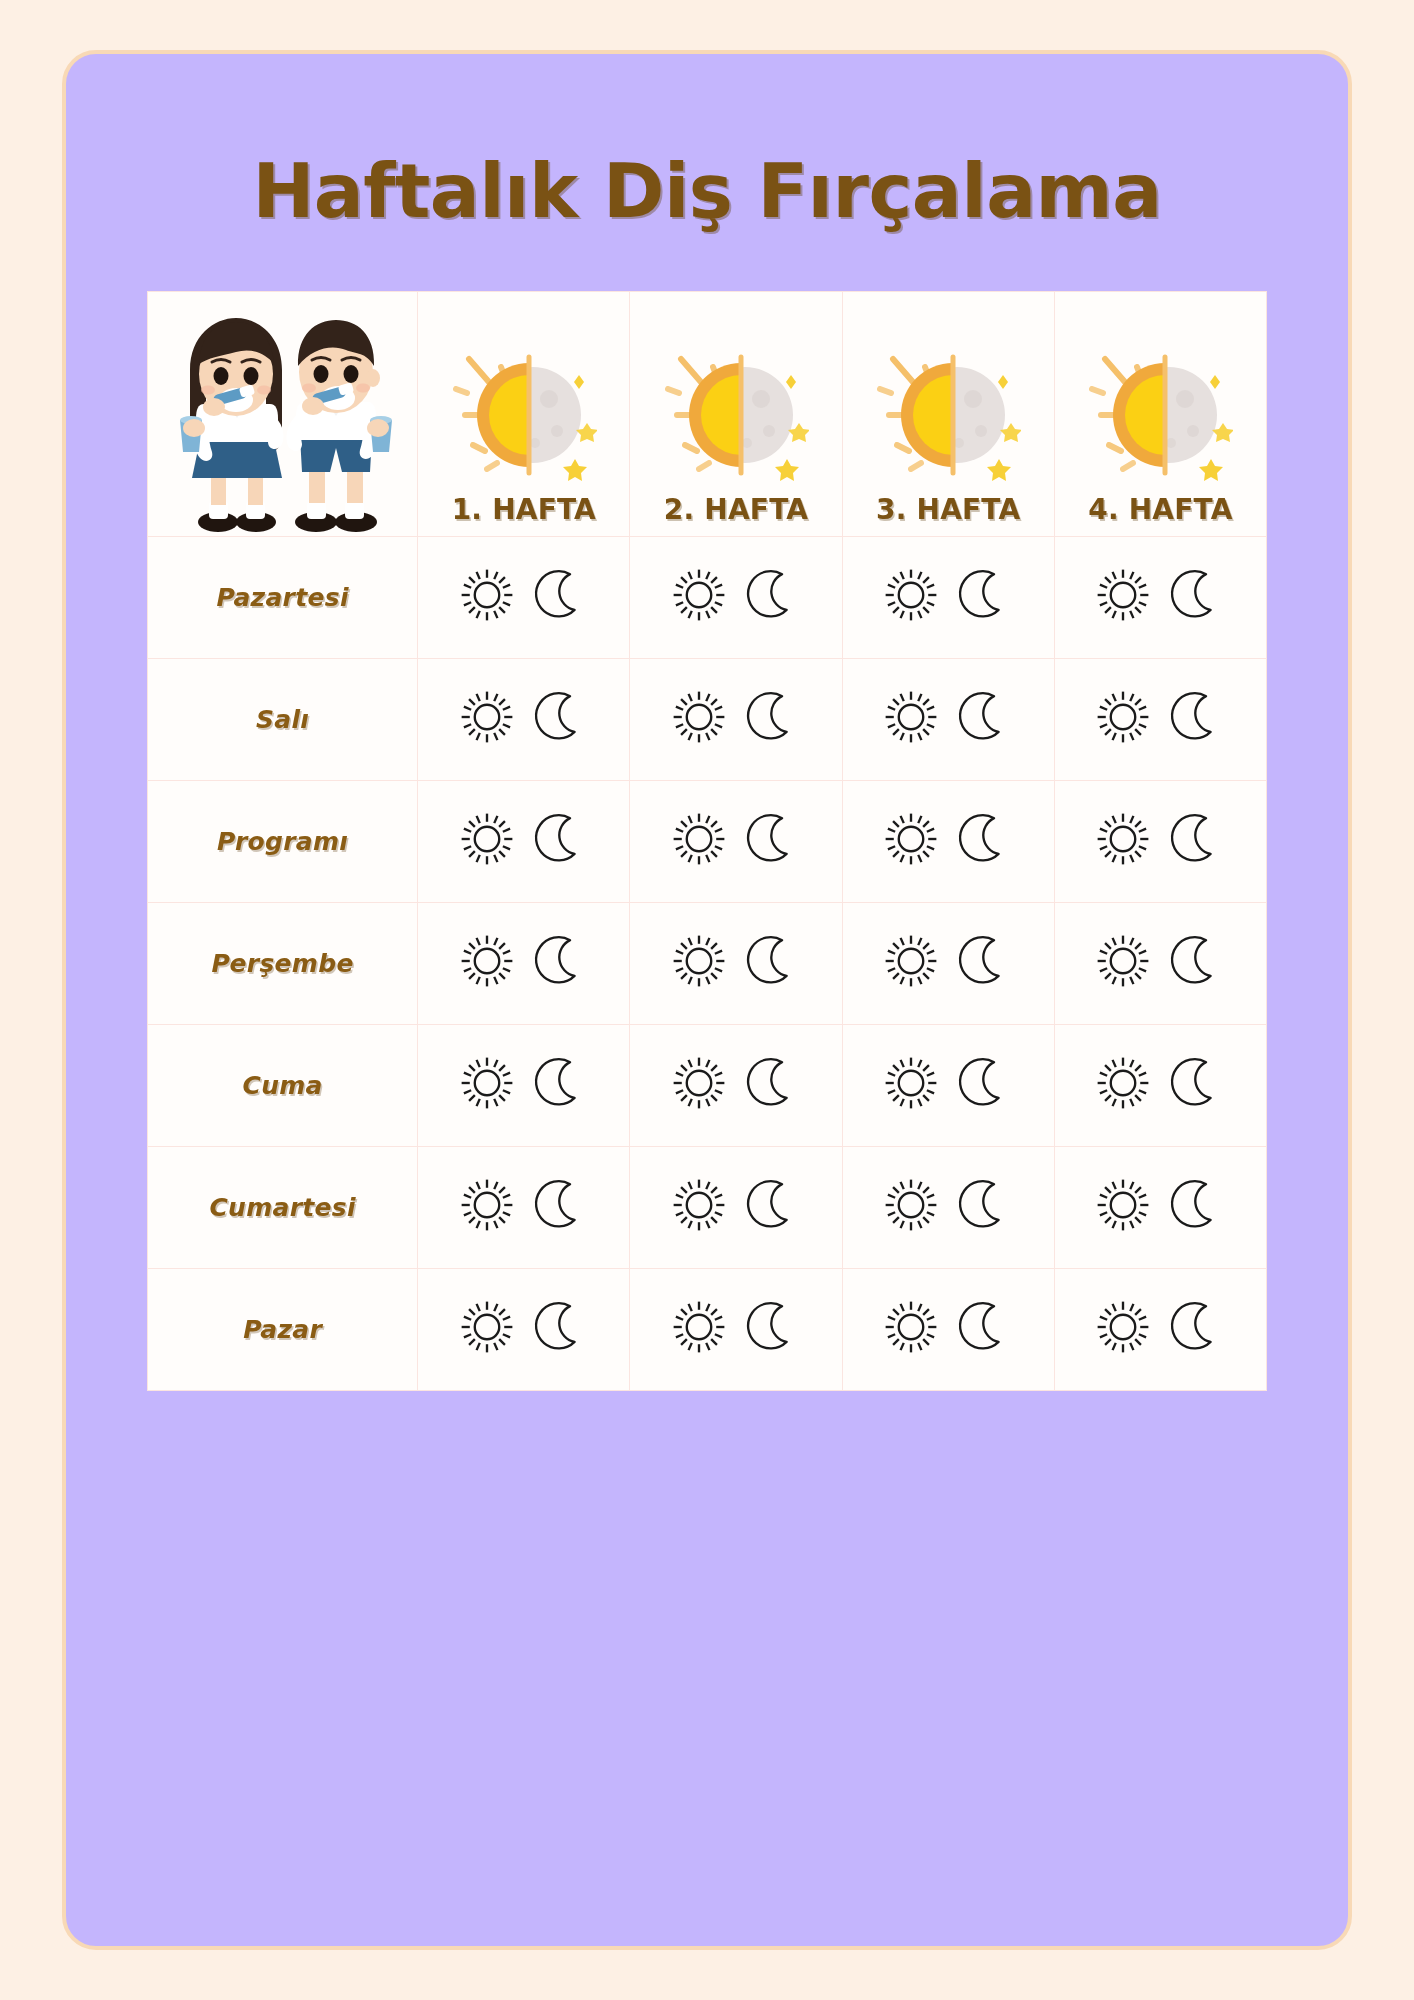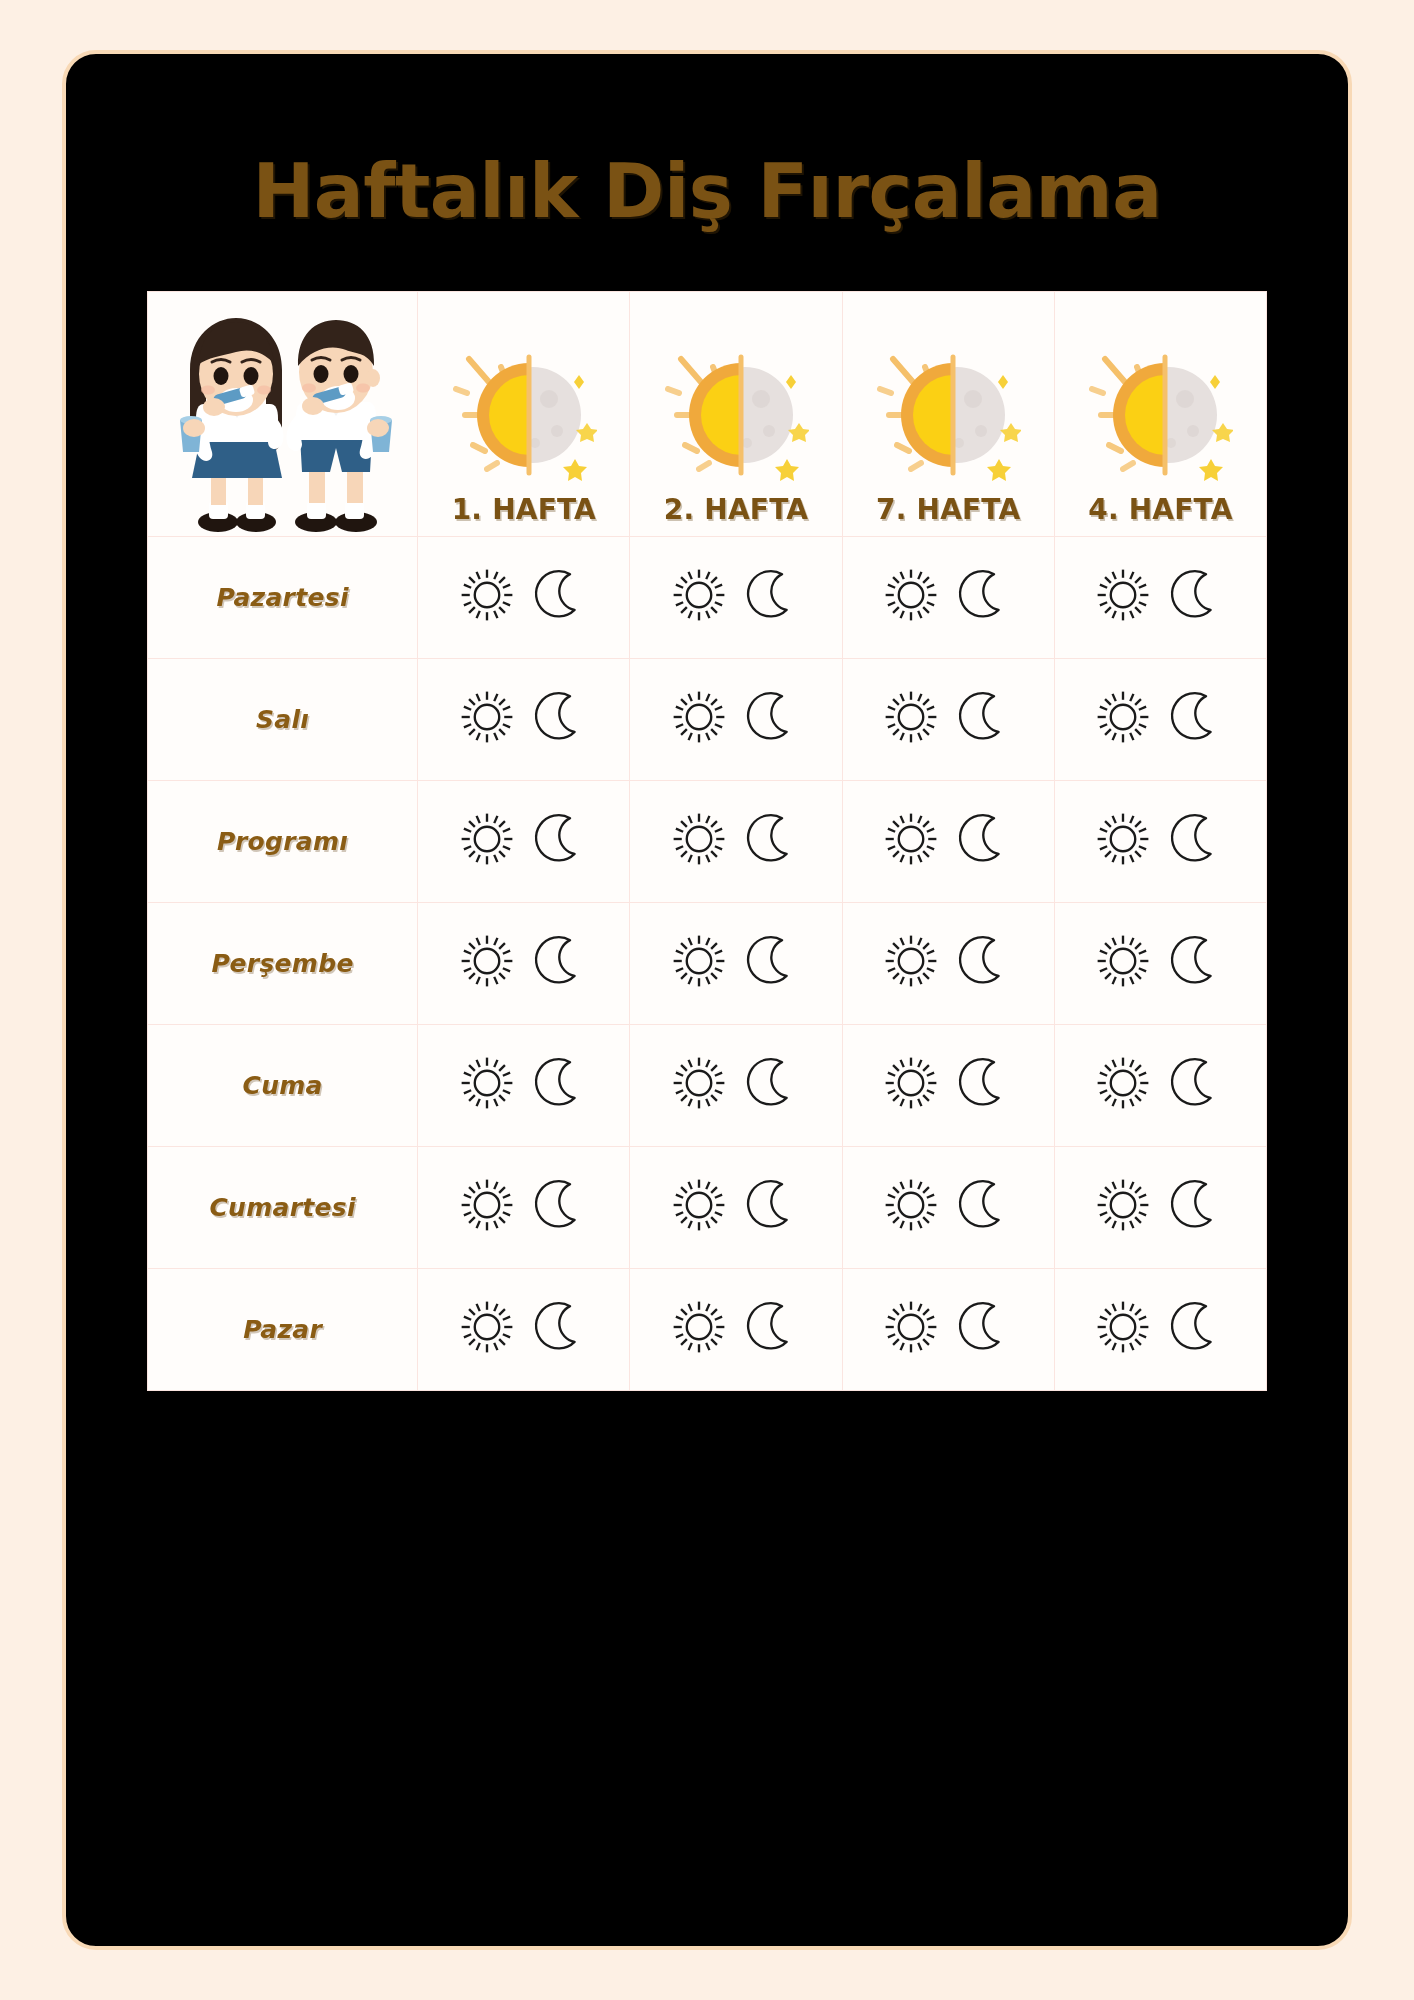--- a/index.html
+++ b/index.html
@@ -11,21 +11,21 @@
     font-family: "DejaVu Sans", sans-serif;
     overflow: hidden;
   }
 
   .page {
     position: absolute;
     left: 62px;
     top: 50px;
     width: 1290px;
     height: 1900px;
-    background: #000000;
+    background: #c4b5fd;
     border: 4px solid #F8D9B6;
     border-radius: 34px;
   }
 
   
   .title-block {
     margin-top: 96px;
     text-align: center;
     padding: 0 60px;
   }
@@ -305,21 +305,21 @@
                 <circle cx="106" cy="104" r="6" fill="#DCD4D2" opacity="0.8"></circle>
                 <circle cx="84" cy="116" r="5" fill="#DCD4D2" opacity="0.7"></circle>
                 <path d="M78 36 A52 52 0 0 0 78 140 Z" fill="#F0A93C"></path>
                 <path d="M78 48 A40 40 0 0 0 78 128 Z" fill="#FBD014"></path>
                 <line x1="78" y1="30" x2="78" y2="146" stroke="#F5C06A" stroke-width="5" stroke-linecap="round"></line>
                 <path d="M128 48 l5 7 -5 7 -5 -7 z" fill="#F7D038"></path>
                 <path d="M136 96 l4 6 7 1 -5 5 1 7 -7 -3 -7 3 1 -7 -5 -5 7 -1 z" fill="#F7D038" opacity="0.9"></path>
                 <path d="M124 132 l4 7 8 1 -6 6 1 8 -7 -4 -7 4 1 -8 -6 -6 8 -1 z" fill="#F7D038"></path>
               </svg>
             </span>
-            <span class="week-label">7. HAFTA</span>
+            <span class="week-label">3. HAFTA</span>
           </div>
         </th>
 
         <th class="head-cell">
           <div class="week-head-inner">
             <span class="sunmoon-art">
               <svg class="sunmoon-art" viewBox="0 0 146 160" xmlns="http://www.w3.org/2000/svg">
                 <g stroke="#F5C06A" stroke-width="6" stroke-linecap="round">
                   <line x1="18" y1="32" x2="44" y2="62"></line>
                   <line x1="14" y1="88" x2="26" y2="88" opacity="0.85"></line>

